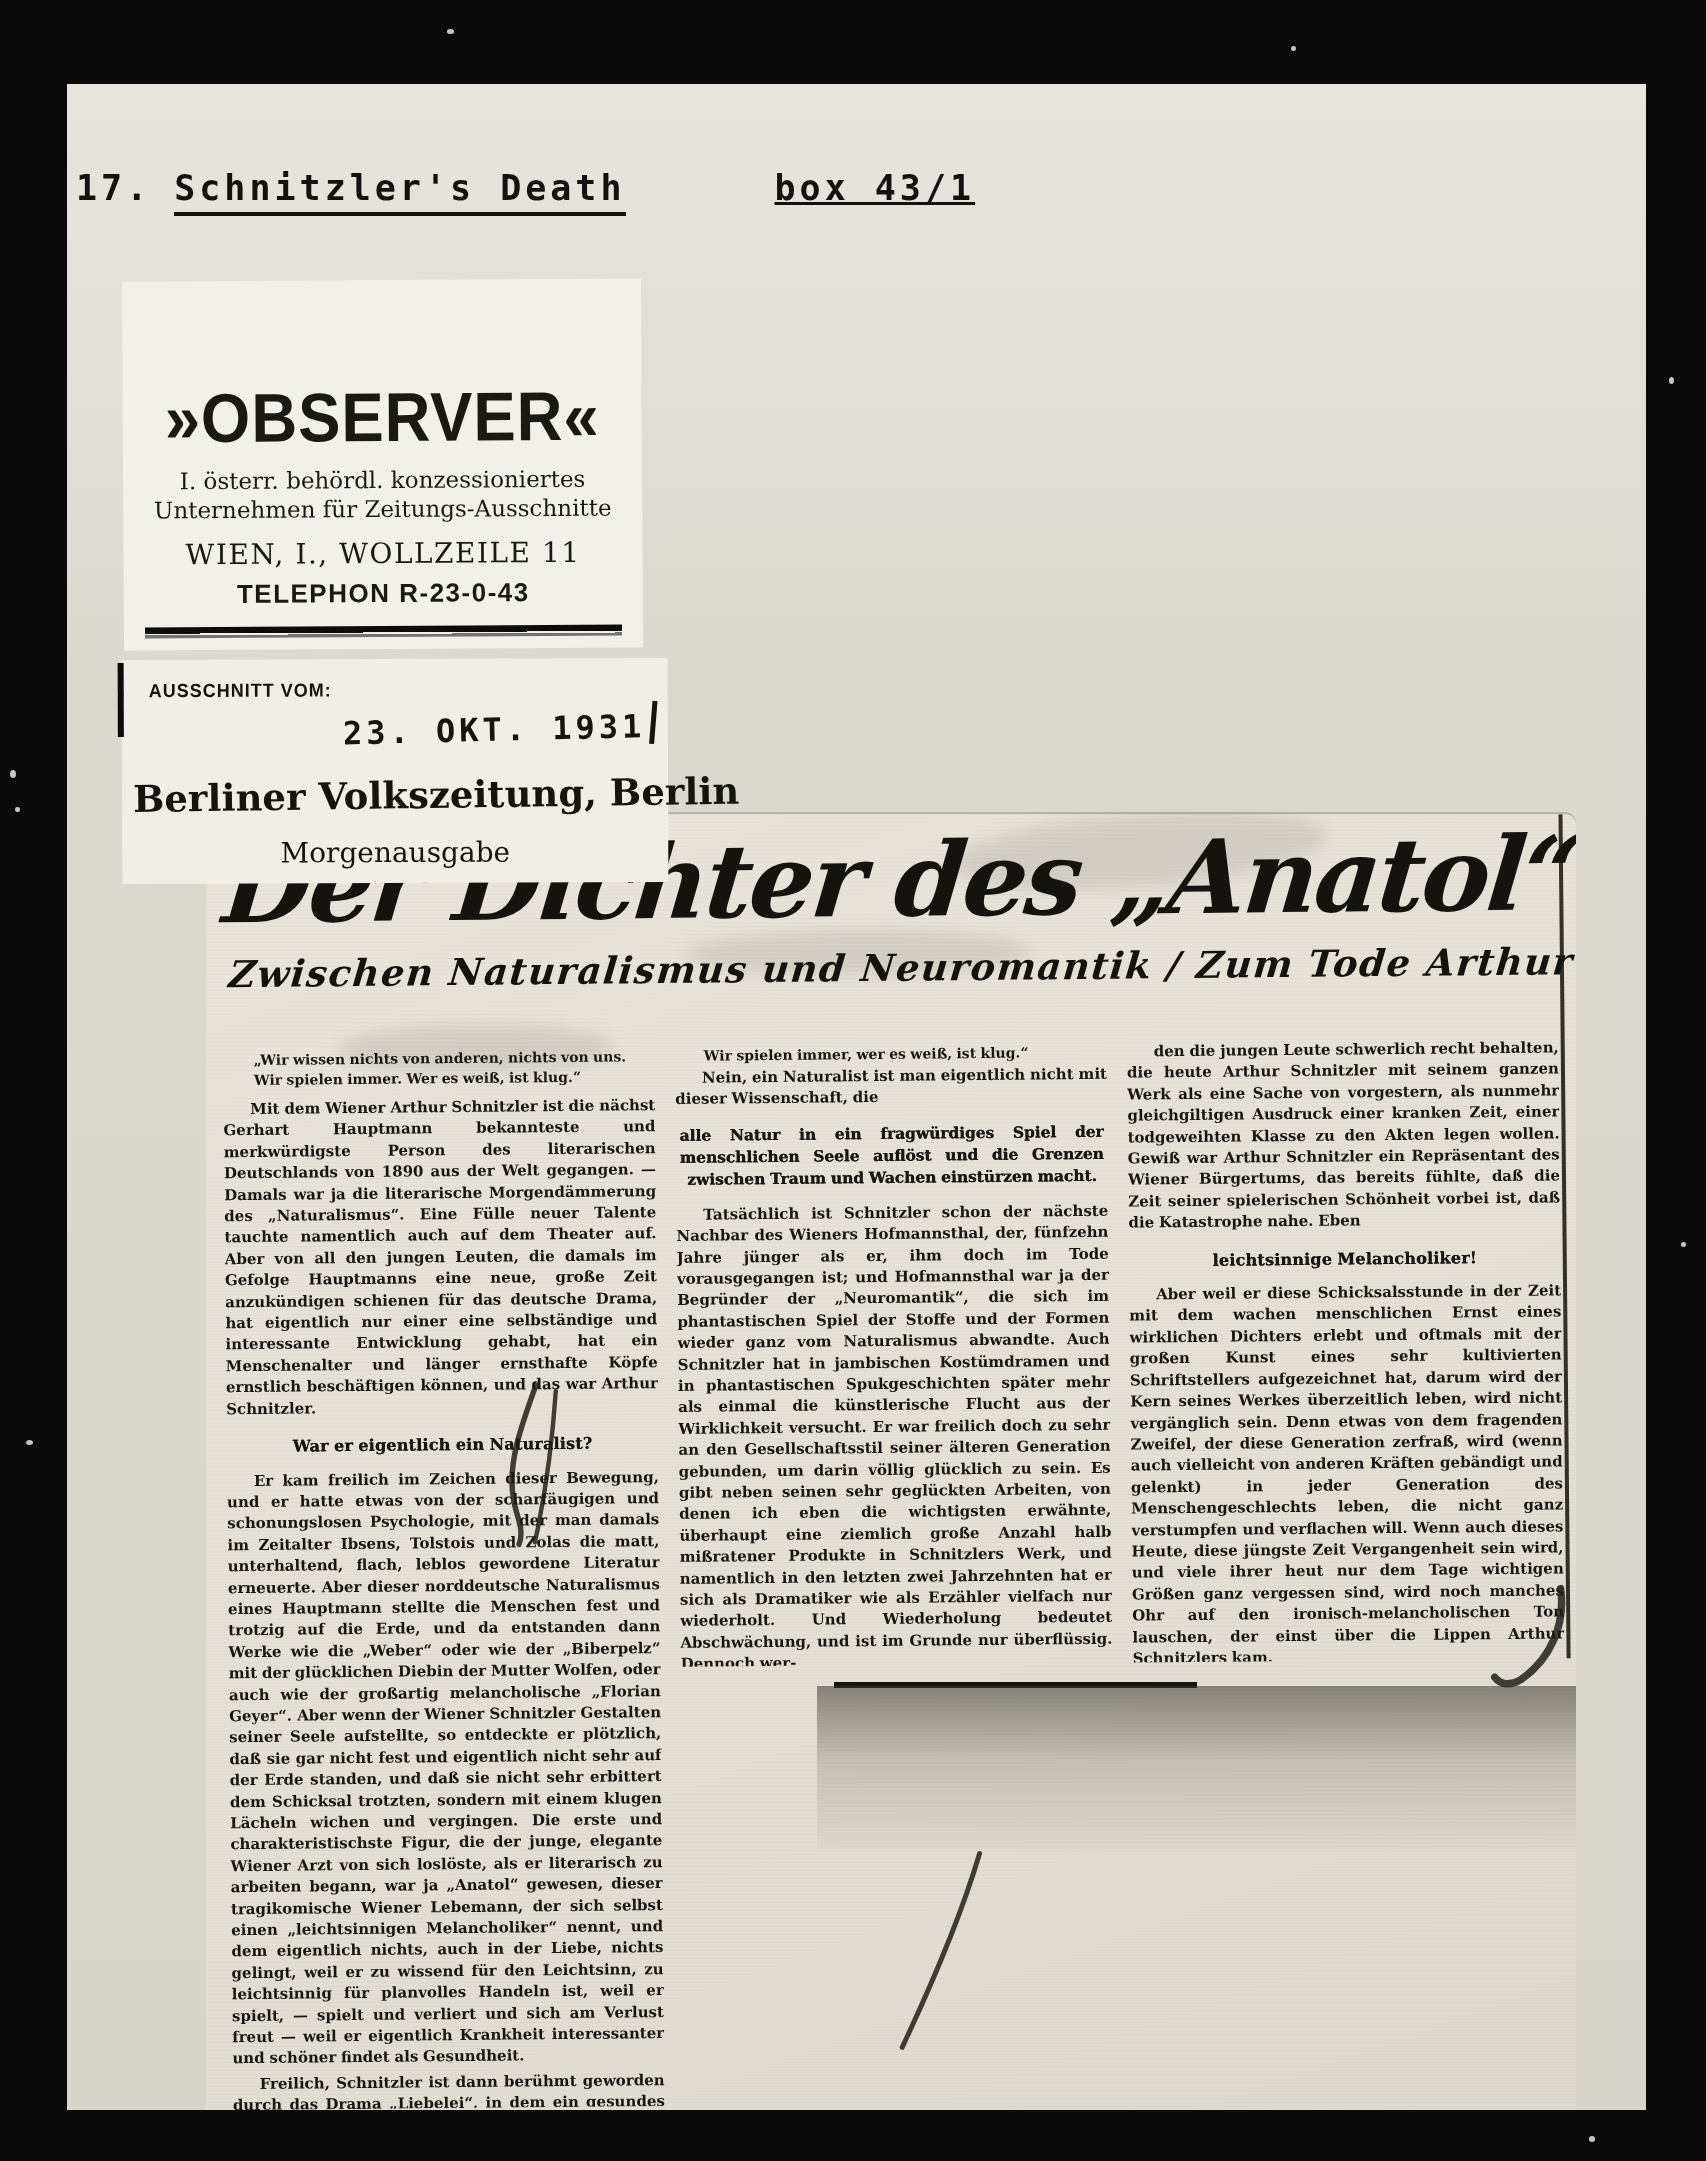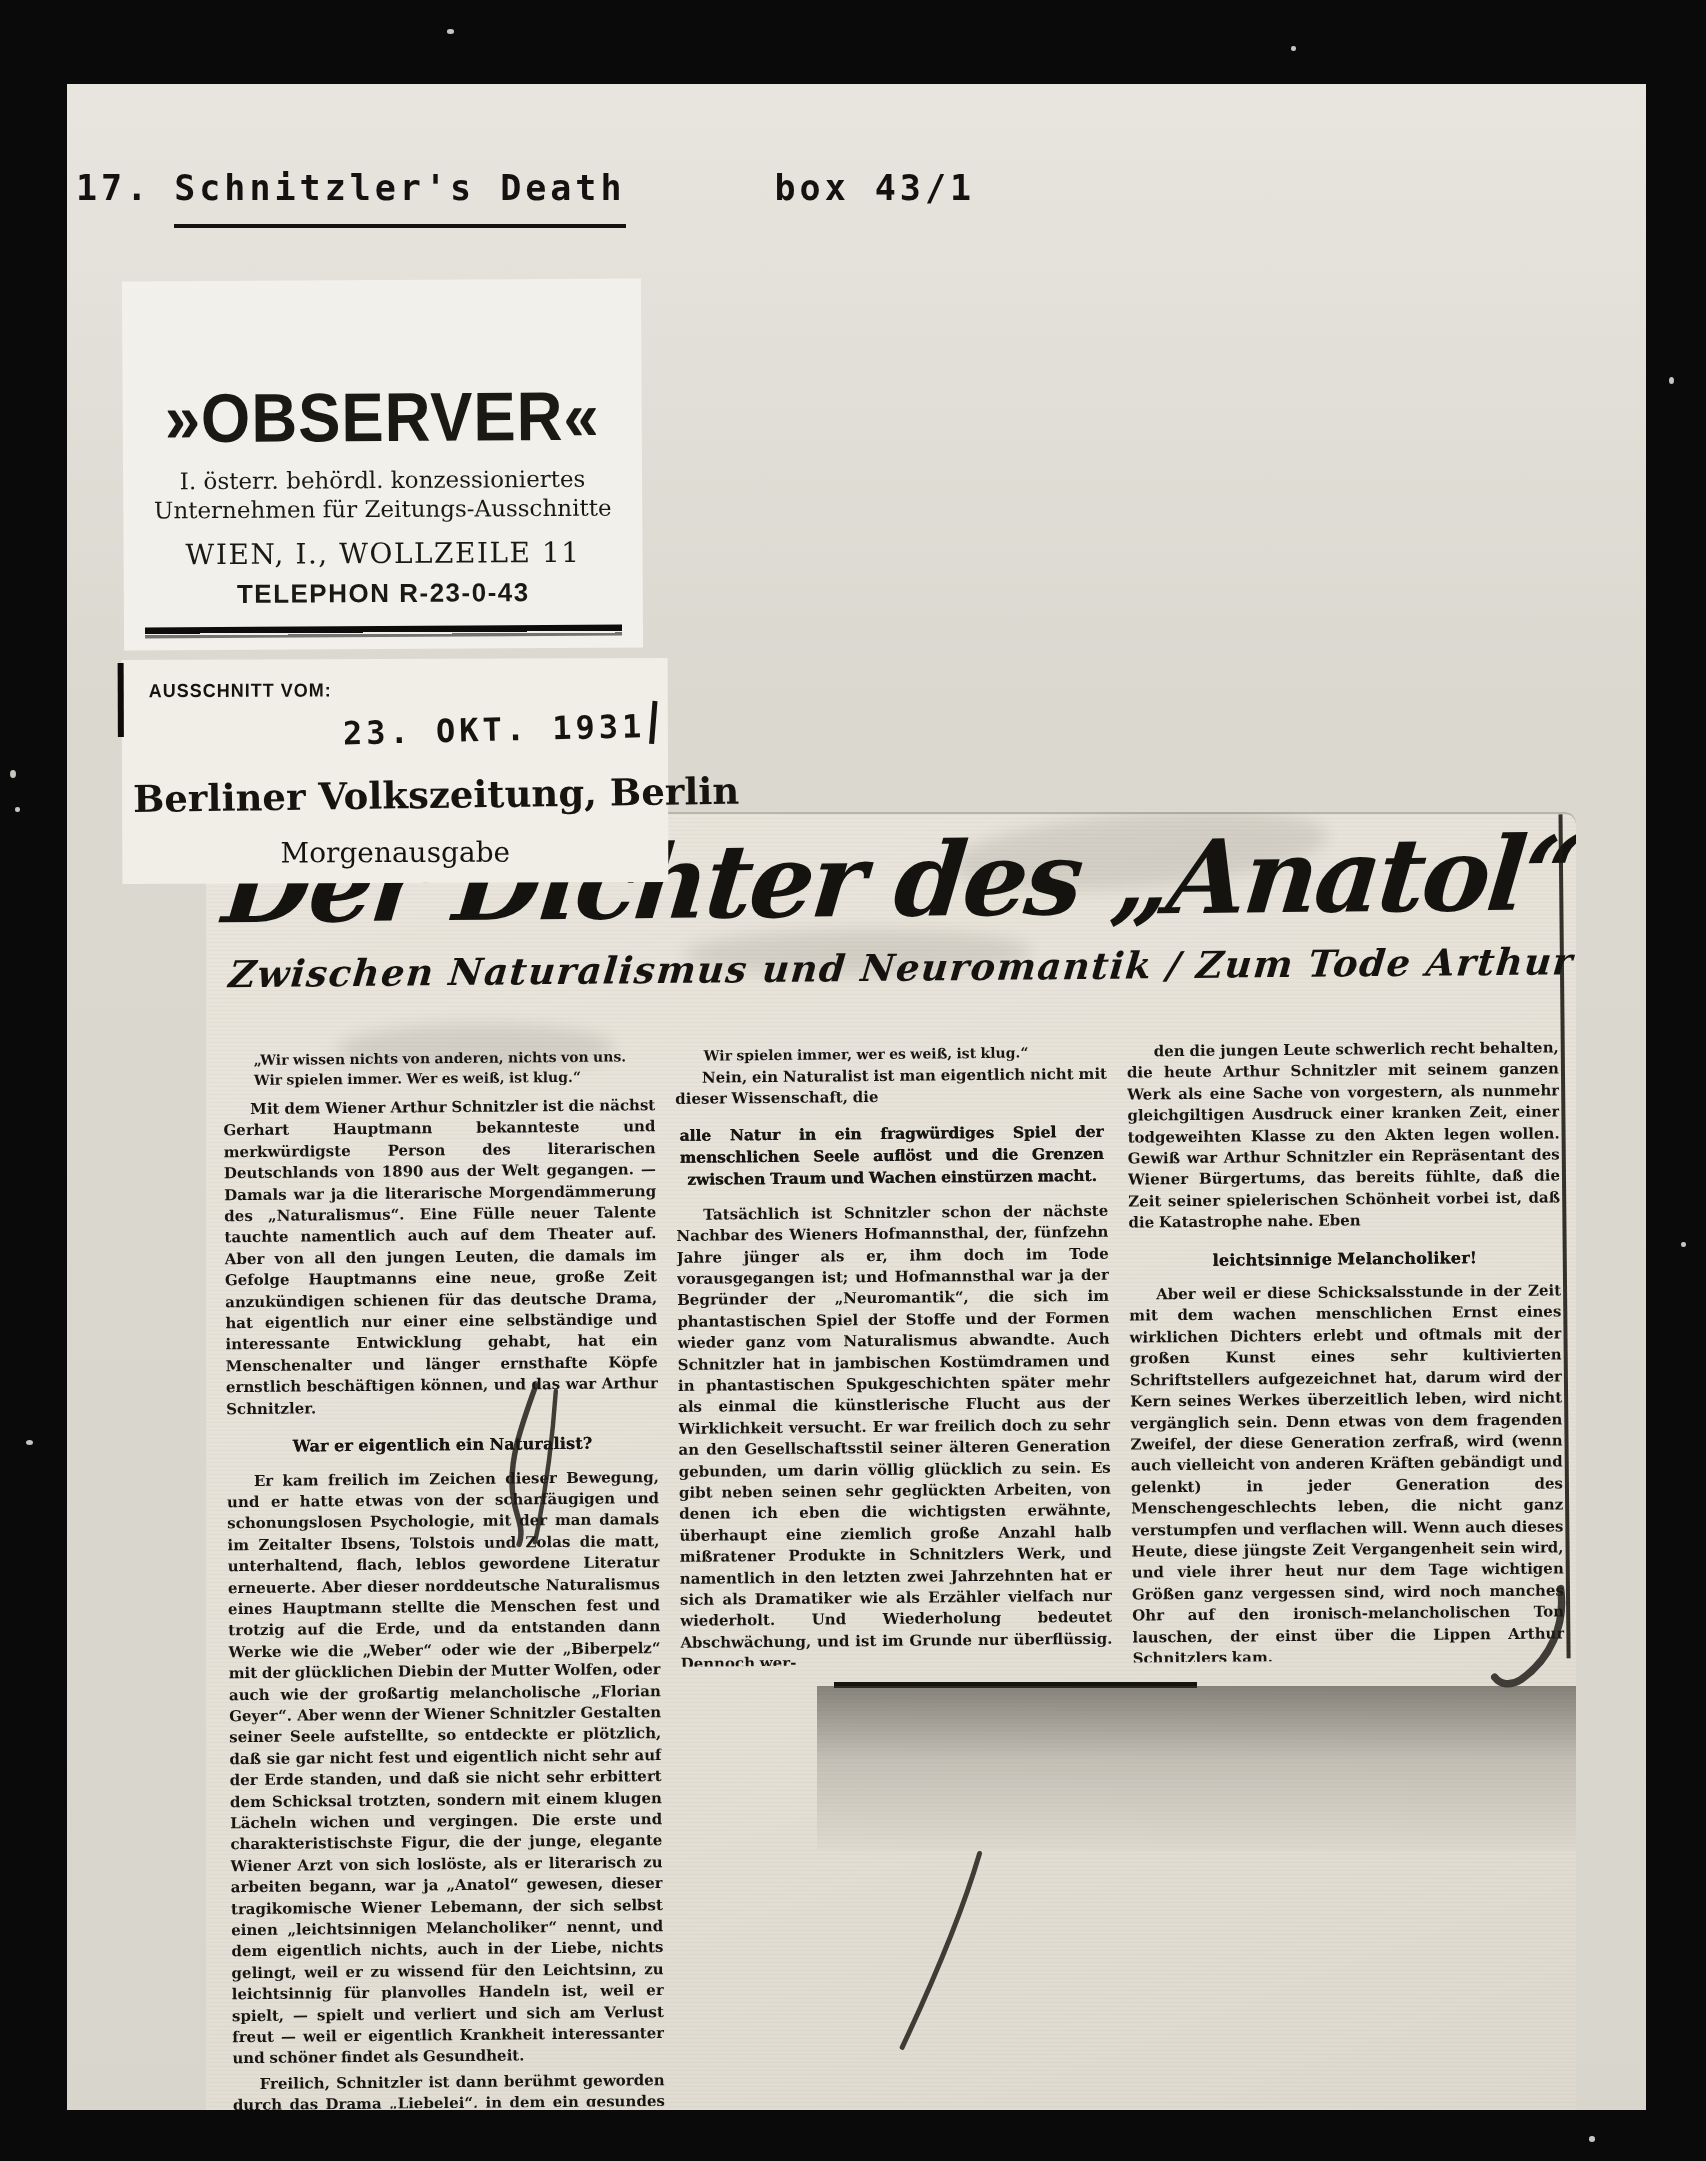--- a/index.html
+++ b/index.html
@@ -13,22 +13,22 @@
     position:absolute; left:67px; top:84px; width:1579px; height:2026px;
     background:linear-gradient(180deg,#e7e5de 0,#dbd8d0 30%,#d8d5cd 100%);
     overflow:hidden;
   }
   
   .archive-label{
     position:absolute; left:9px; top:87px; white-space:nowrap;
     font:700 35px/1 "DejaVu Sans Mono", monospace; letter-spacing:4px; color:#141210;
   }
   .al-num{margin-right:23px;}
-  .al-title{border-bottom:4.5px solid #15130f; padding-bottom:16px;}
-  .al-box{margin-left:149px;}
+  .al-title{border-bottom:4.5px solid #15130f; padding-bottom:4px;}
+  .al-box{margin-left:149px;text-decoration:underline;}
   
   .clipping{
     position:absolute; left:139px; top:728px; width:1370px; height:1299px;
     background:
       repeating-linear-gradient(0deg, rgba(95,90,78,.045) 0 1px, rgba(0,0,0,0) 1px 4px),
       linear-gradient(160deg,#e9e5dc 0,#e4e0d6 55%,#ddd9cf 100%);
     overflow:hidden; z-index:1; border-radius:7px 11px 0 0;
     box-shadow:inset 0 2px 0 rgba(40,38,32,.25);
   }
   .clip-inner{position:absolute; inset:0; transform:rotate(-0.55deg); transform-origin:40px 60px;}

